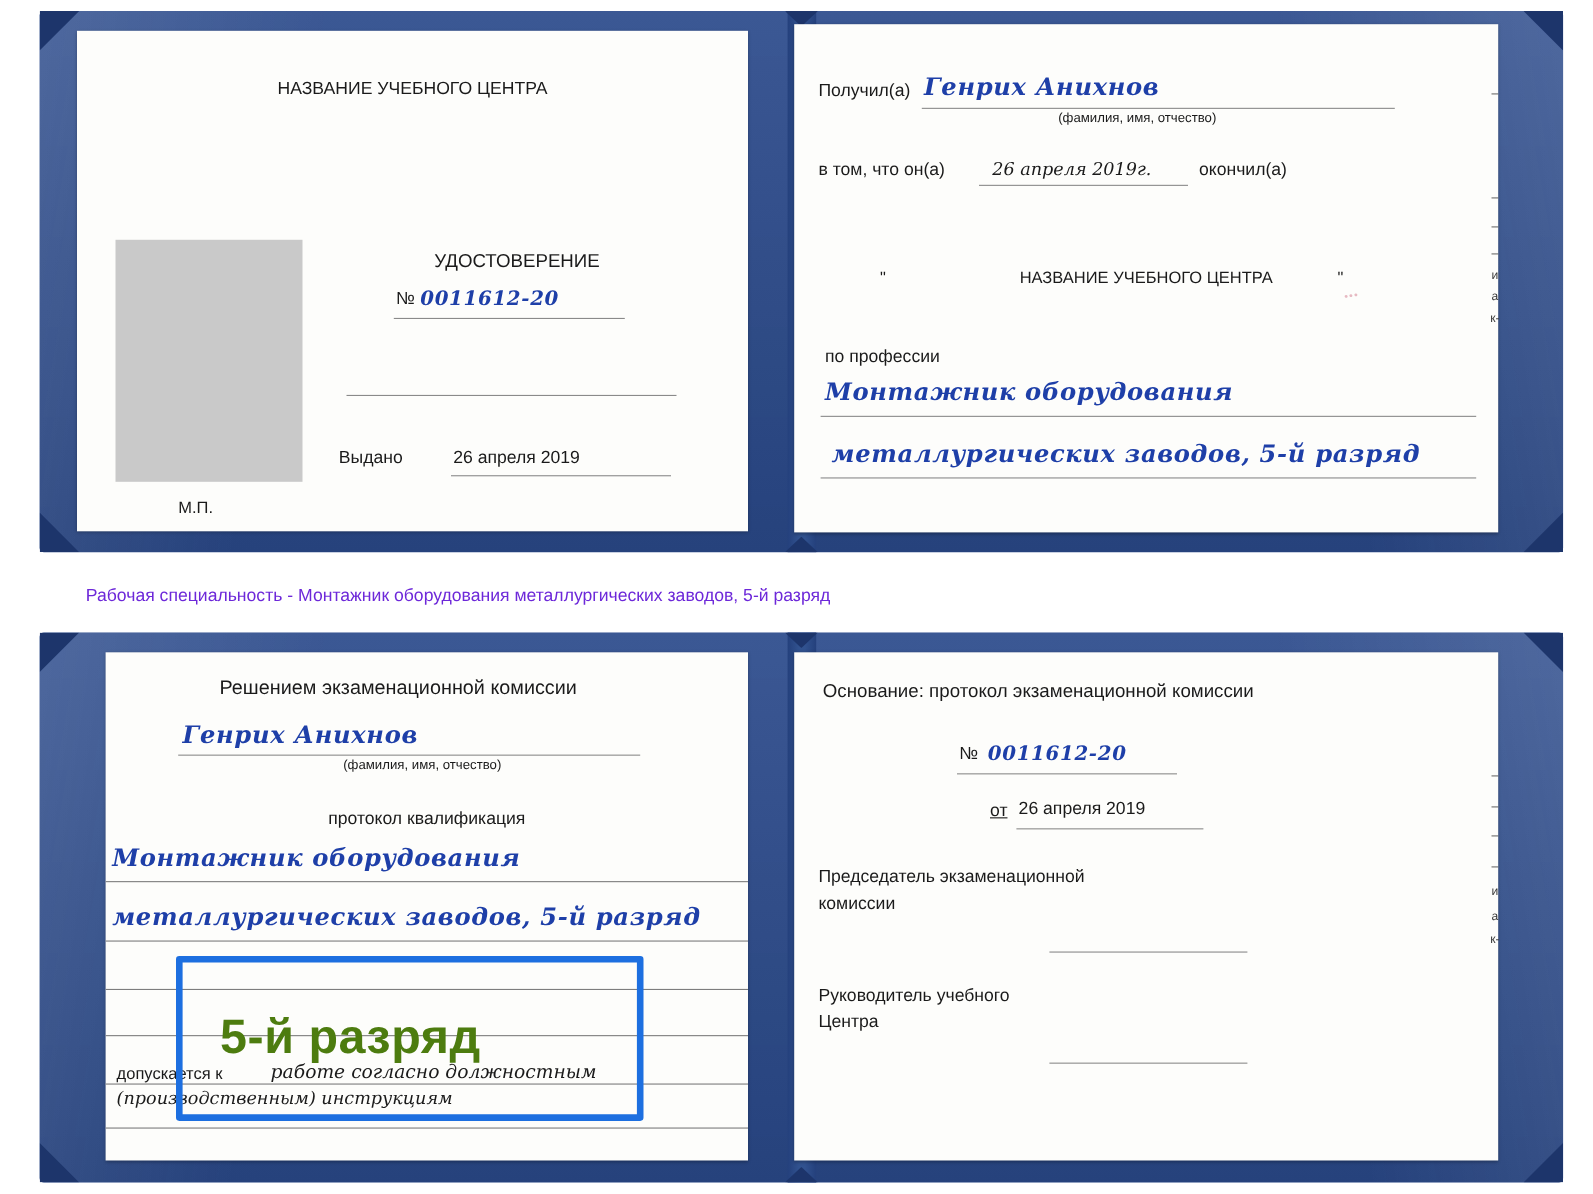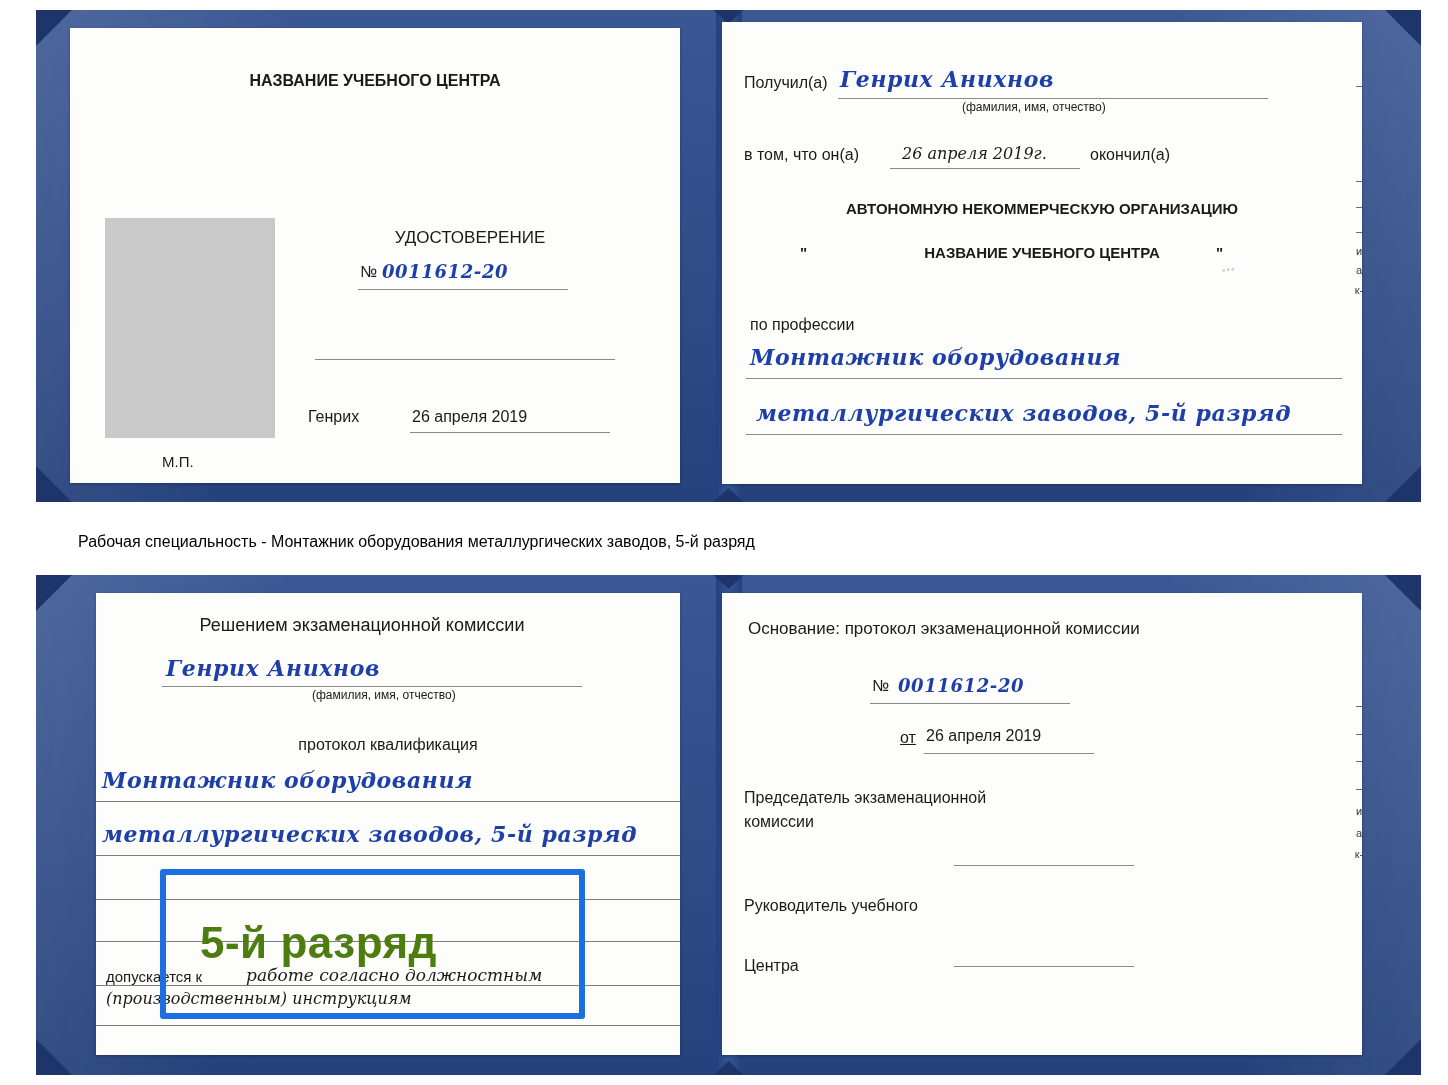--- a/index.html
+++ b/index.html
@@ -89,21 +89,21 @@
     font-family: "Liberation Sans", sans-serif;
   }
   .edge-ticks span { display: block; }
 
   
   .t {
     position: absolute;
     white-space: nowrap;
     color: #1a1a1a;
   }
-  .bold { font-weight: bold; }
+  .bold { font-weight: normal; }
   .ctr { text-align: center; }
   .small { font-size: 12px; }
   .hand {
     font-family: "DejaVu Serif", serif;
     color: #1e3fa8;
     font-style: italic;
     font-weight: bold;
     letter-spacing: 0.6px;
   }
   .hand-dark {
@@ -123,21 +123,21 @@
   .stamp-ghost {
     position: absolute;
     color: rgba(190, 60, 90, 0.35);
     font-size: 10px;
     letter-spacing: 1px;
     transform: rotate(-8deg);
   }
   .caption {
     position: absolute;
     font-size: 16px;
-    color: #000000;
+    color: #6d28d9;
   }
   .highlight-box {
     position: absolute;
     border: 6px solid #1d6fe0;
     border-radius: 3px;
     background: transparent;
   }
   .highlight-text {
     position: absolute;
     font-size: 44px;
@@ -169,39 +169,38 @@
     <div class="photo-box" style="top:190px; left:35px; width:170px; height:220px;"></div>
 
     <div class="t ctr" style="top:200px; left:230px; width:340px; font-size:17px;">УДОСТОВЕРЕНИЕ</div>
 
     <div class="t" style="top:235px; left:290px; font-size:16px;">№</div>
     <div class="t hand" style="top:233px; left:312px; font-size:18px;">0011612-20</div>
     <div class="rule" style="top:261px; left:288px; width:210px;"></div>
 
     <div class="rule" style="top:331px; left:245px; width:300px;"></div>
 
-    <div class="t" style="top:380px; left:238px; font-size:16px;">Генрих</div>
+    <div class="t" style="top:380px; left:238px; font-size:16px;">Выдано</div>
     <div class="t" style="top:380px; left:342px; font-size:16px;">26 апреля 2019</div>
     <div class="rule" style="top:404px; left:340px; width:200px;"></div>
 
     <div class="t" style="top:425px; left:92px; font-size:15px;">М.П.</div>
   </div>
 
   <div class="paper" style="top:22px; left:722px; width:640px; height:462px;">
     <div class="t" style="top:52px; left:22px; font-size:16px;">Получил(а)</div>
     <div class="t hand" style="top:44px; left:118px; font-size:22px;">Генрих Анихнов</div>
     <div class="rule" style="top:76px; left:116px; width:430px;"></div>
     <div class="t small" style="top:78px; left:240px;">(фамилия, имя, отчество)</div>
 
     <div class="t" style="top:124px; left:22px; font-size:16px;text-align:right;">в том, что он(а)</div>
     <div class="t hand-dark" style="top:122px; left:180px; font-size:16px;">26 апреля 2019г.</div>
     <div class="rule" style="top:146px; left:168px; width:190px;"></div>
     <div class="t" style="top:124px; left:368px; font-size:16px;">окончил(а)</div>
 
-    <div class="t bold ctr" style="top:178px; left:20px; width:600px; font-size:15px;">АВТОНОМНУЮ НЕКОММЕРЧЕСКУЮ ОРГАНИЗАЦИЮ</div>
     <div class="t bold" style="top:222px; left:78px; font-size:15px;">"</div>
     <div class="t bold ctr" style="top:222px; left:20px; width:600px; font-size:15px;">НАЗВАНИЕ УЧЕБНОГО ЦЕНТРА</div>
     <div class="t bold" style="top:222px; left:494px; font-size:15px;">"</div>
 
     <div class="stamp-ghost" style="top:242px; left:500px;">•••</div>
 
     <div class="t" style="top:294px; left:28px; font-size:16px;text-align:right;">по профессии</div>
 
     <div class="t hand" style="top:322px; left:28px; font-size:22px;">Монтажник оборудования</div>
     <div class="rule" style="top:356px; left:24px; width:596px;"></div>
@@ -271,21 +270,21 @@
 
     <div class="t" style="top:136px; left:178px; font-size:16px;text-decoration:underline;">от</div>
     <div class="t" style="top:134px; left:204px; font-size:16px;">26 апреля 2019</div>
     <div class="rule" style="top:160px; left:202px; width:170px;"></div>
 
     <div class="t" style="top:196px; left:22px; font-size:16px;">Председатель экзаменационной</div>
     <div class="t" style="top:220px; left:22px; font-size:16px;">комиссии</div>
     <div class="rule" style="top:272px; left:232px; width:180px;"></div>
 
     <div class="t" style="top:304px; left:22px; font-size:16px;">Руководитель учебного</div>
-    <div class="t" style="top:328px; left:22px; font-size:16px;margin-top:36px;">Центра</div>
+    <div class="t" style="top:328px; left:22px; font-size:16px;">Центра</div>
     <div class="rule" style="top:373px; left:232px; width:180px;"></div>
   </div>
 
   <div class="edge-ticks" style="top:700px; left:1352px;">
     <span>–</span>
     <span style="margin-top:16px">–</span>
     <span style="margin-top:16px">–</span>
     <span style="margin-top:16px">–</span>
     <span style="margin-top:12px">и</span>
     <span style="margin-top:10px">а</span>

